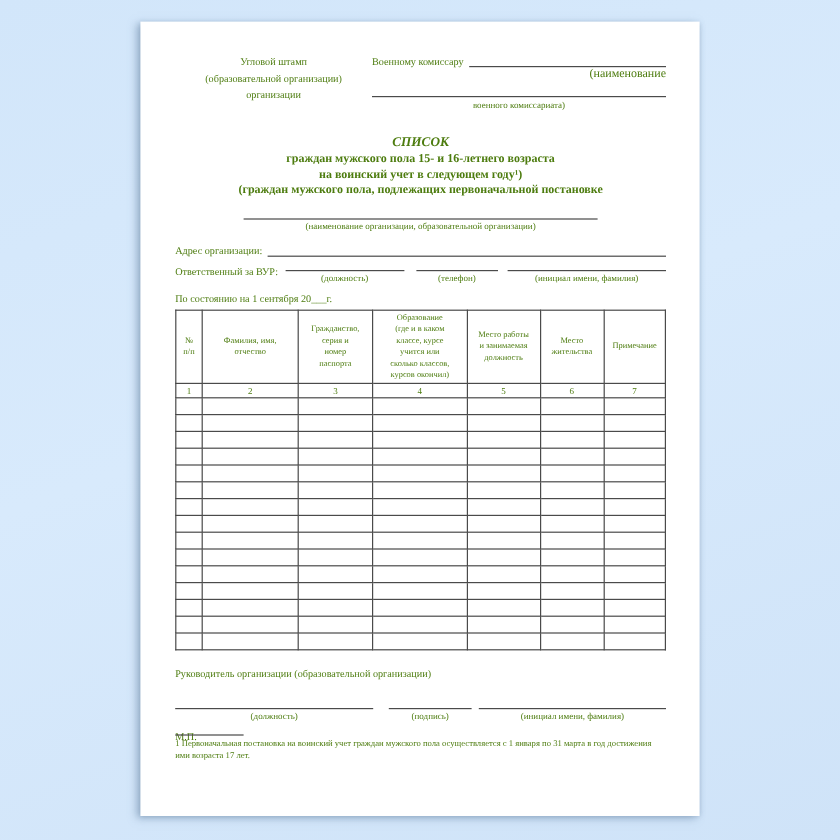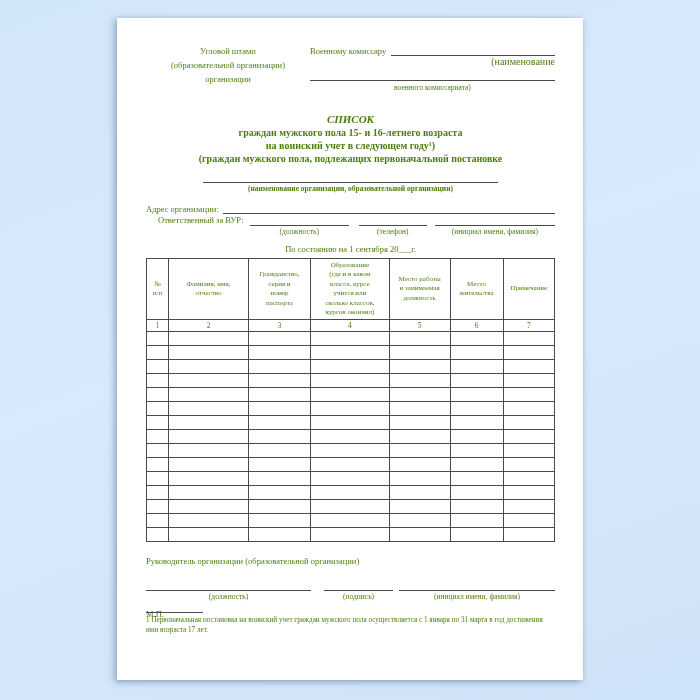--- a/index.html
+++ b/index.html
@@ -34,36 +34,36 @@
   .c-row1 .c-label { white-space: nowrap; padding-right: 5px; }
   .c-row1 .c-line { flex: 1; border-bottom: 1px solid #4a4a4a; height: 11px; }
   .c-cap1 { margin-left: 100px; width: 145px; text-align: right; font-size: 10px; line-height: 12px; }
   .c-line2 { border-bottom: 1px solid #4a4a4a; height: 12px; }
   .c-cap2 { text-align: center; font-size: 7.5px; line-height: 13px; }
   
   .title { margin-top: 10px; text-align: center; font-weight: bold; }
   .title .t-main { font-size: 11px; line-height: 14px; font-style: italic; }
   .title .t-sub { font-size: 10px; line-height: 13px; font-family: Liberation Serif, serif; }
   
-  .orgname { margin-top: 7px; text-align: center; font-weight: bold; }
+  .orgname { margin-top: 7px; text-align: center; }
   .orgname .o-line { margin: 0 auto; width: 295px; border-bottom: 1px solid #4a4a4a; height: 10px; }
   .orgname .o-cap { font-size: 7.5px; line-height: 12px; }
   
   .lbl { font-size: 8.5px; white-space: nowrap; }
   .addr { margin-top: 6px; display: flex; align-items: flex-end; height: 13px; }
   .addr .u-line { flex: 1; margin-left: 4px; border-bottom: 1px solid #4a4a4a; height: 11px; }
-  .resp { display: flex; align-items: flex-start; height: 23px; margin-left: 12px; }
+  .resp { display: flex; align-items: center; height: 23px; }
   .resp .lbl { padding-top: 1px; }
   .seg { display: flex; flex-direction: column; }
   .seg .s-line { border-bottom: 1px solid #4a4a4a; height: 11px; }
   .seg .s-cap { text-align: center; font-size: 7.5px; line-height: 11px; font-family: Liberation Serif, serif; }
   .seg1 { width: 99px; margin-left: 6px; }
   .seg2 { width: 68px; margin-left: 10px; }
   .seg3 { flex: 1; margin-left: 8px; }
-  .asof { margin-top: 7px; text-align: center; font-size: 8.5px; line-height: 11px; }
+  .asof { margin-top: 7px; text-align: left; font-size: 8.5px; line-height: 11px; }
   
   table.roster {
     margin-top: 3px;
     width: 100%;
     border-collapse: collapse;
     table-layout: fixed;
   }
   table.roster th, table.roster td {
     border: 1px solid #4a4a4a;
     padding: 0 1px;

